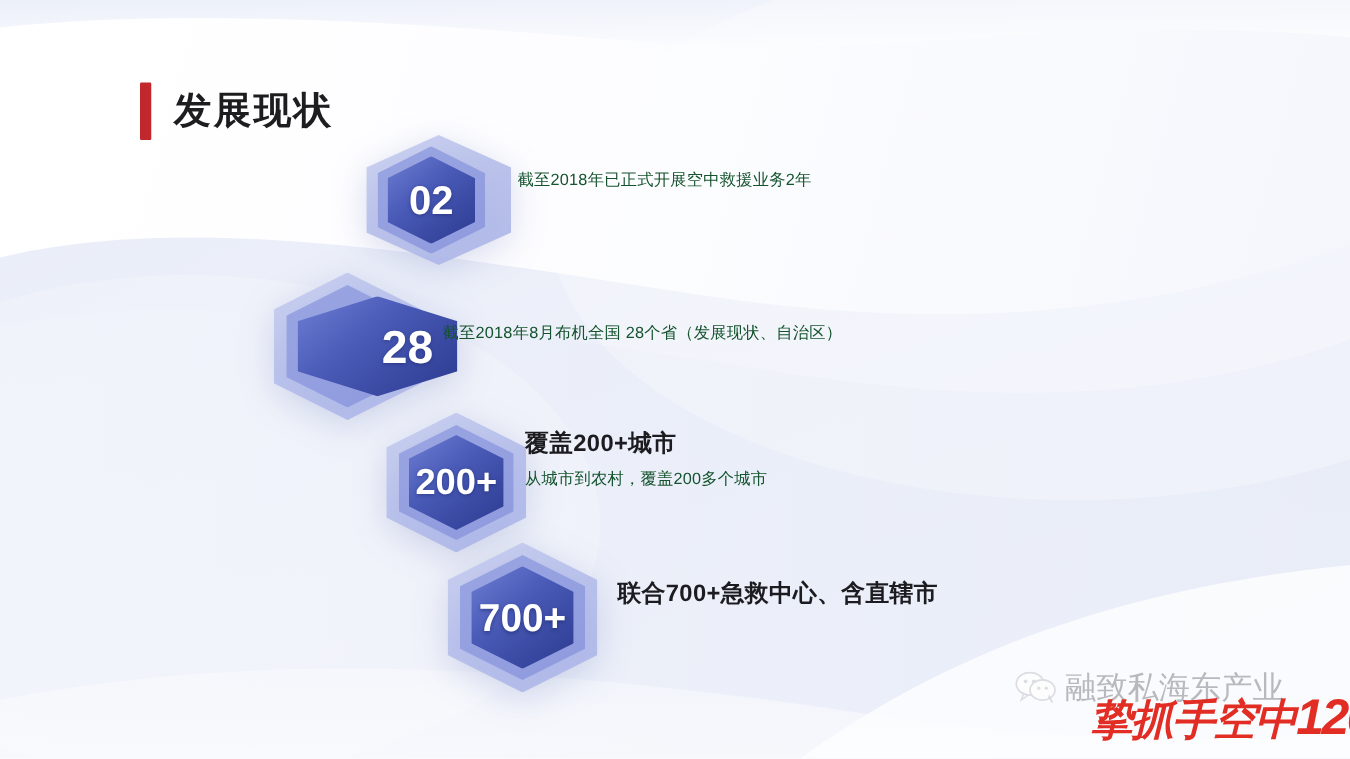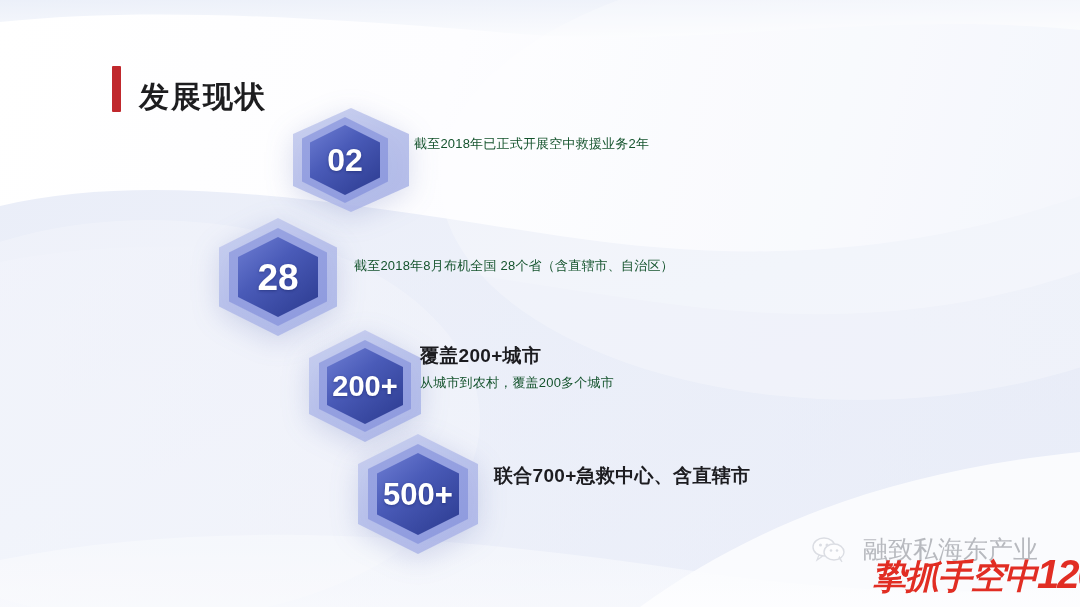--- a/index.html
+++ b/index.html
@@ -31,21 +31,21 @@
     width: 1080px;
     height: 607px;
   }
 
   
   .title-row {
     position: absolute;
     left: 112px;
     top: 66px;
     display: flex;
-    align-items: flex-end;
+    align-items: center;
     gap: 18px;
   }
   .title-bar {
     width: 9px;
     height: 46px;
     background: #c0282d;
     border-radius: 1px;
   }
   .title-text {
     font-size: 30px;
@@ -112,21 +112,21 @@
     white-space: nowrap;
   }
 
   
   .wm-wechat {
     position: absolute;
     left: 812px;
     top: 533px;
     display: flex;
     align-items: center;
-    gap: 17px;
+    gap: 6px;
     opacity: 0.62;
   }
   .wm-wechat-text {
     font-size: 25px;
     color: #8f9299;
     font-weight: normal;
     letter-spacing: 0px;
     white-space: nowrap;
   }
   .wm-logo {
@@ -202,26 +202,26 @@
     </div>
     <div class="text-block" style="left:414px; top:129px;">
       <div class="item-sub">截至2018年已正式开展空中救援业务2年</div>
     </div>
   </div>
 
   <div class="item">
     <div class="hex-wrap" style="left:219px; top:218px; width:118px; height:118px;">
       <div class="hex-outer"></div>
       <div class="hex-mid" style="left:10px; top:10px; width:98px; height:98px;"></div>
-      <div class="hex-inner" style="left:19px; top:19px; width:80px; height:80px;">
+      <div class="hex-inner" style="left:19px; top:19px; width:80px; height:80px;padding-left:48px;">
         <span class="hex-num" style="font-size:37px;">28</span>
       </div>
     </div>
     <div class="text-block" style="left:354px; top:251px;">
-      <div class="item-sub">截至2018年8月布机全国 28个省（含直辖市、自治区）</div>
+      <div class="item-sub">截至2018年8月布机全国 28个省（发展现状、自治区）</div>
     </div>
   </div>
 
   <div class="item">
     <div class="hex-wrap" style="left:290px; top:330px; width:112px; height:112px;margin-left:19px;">
       <div class="hex-outer"></div>
       <div class="hex-mid" style="left:10px; top:10px; width:92px; height:92px;"></div>
       <div class="hex-inner" style="left:18px; top:18px; width:76px; height:76px;">
         <span class="hex-num" style="font-size:29px;">200+</span>
       </div>
@@ -230,21 +230,21 @@
       <div class="item-heading">覆盖200+城市</div>
       <div class="item-sub">从城市到农村，覆盖200多个城市</div>
     </div>
   </div>
 
   <div class="item">
     <div class="hex-wrap" style="left:358px; top:434px; width:120px; height:120px;">
       <div class="hex-outer"></div>
       <div class="hex-mid" style="left:10px; top:10px; width:100px; height:100px;"></div>
       <div class="hex-inner" style="left:19px; top:19px; width:82px; height:82px;">
-        <span class="hex-num" style="font-size:31px;">500+</span>
+        <span class="hex-num" style="font-size:31px;">700+</span>
       </div>
     </div>
     <div class="text-block" style="left:494px; top:464px;">
       <div class="item-heading">联合700+急救中心、含直辖市</div>
     </div>
   </div>
 
   <div class="wm-wechat">
     <svg width="34" height="26" viewBox="0 0 34 26">
       <ellipse cx="12" cy="10" rx="11" ry="9" fill="#ffffff" stroke="#c9ccd4" stroke-width="1.4"></ellipse>

